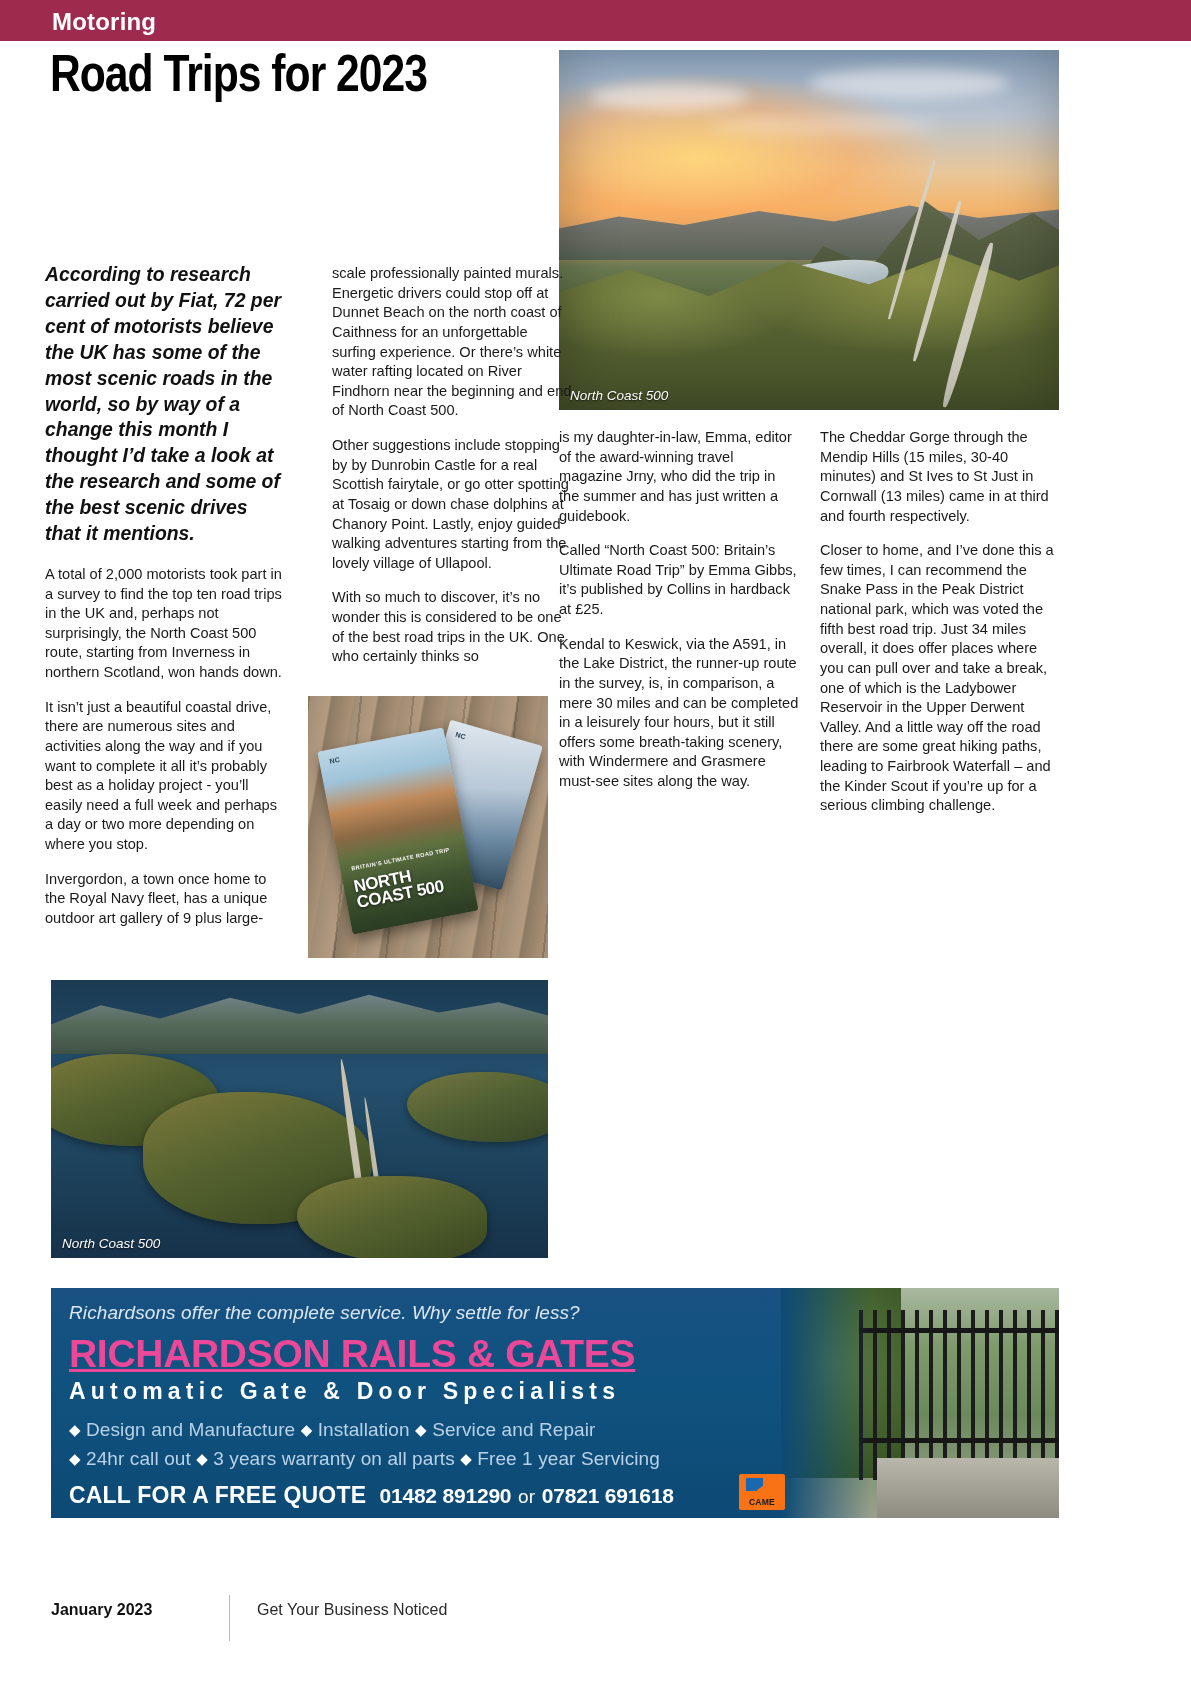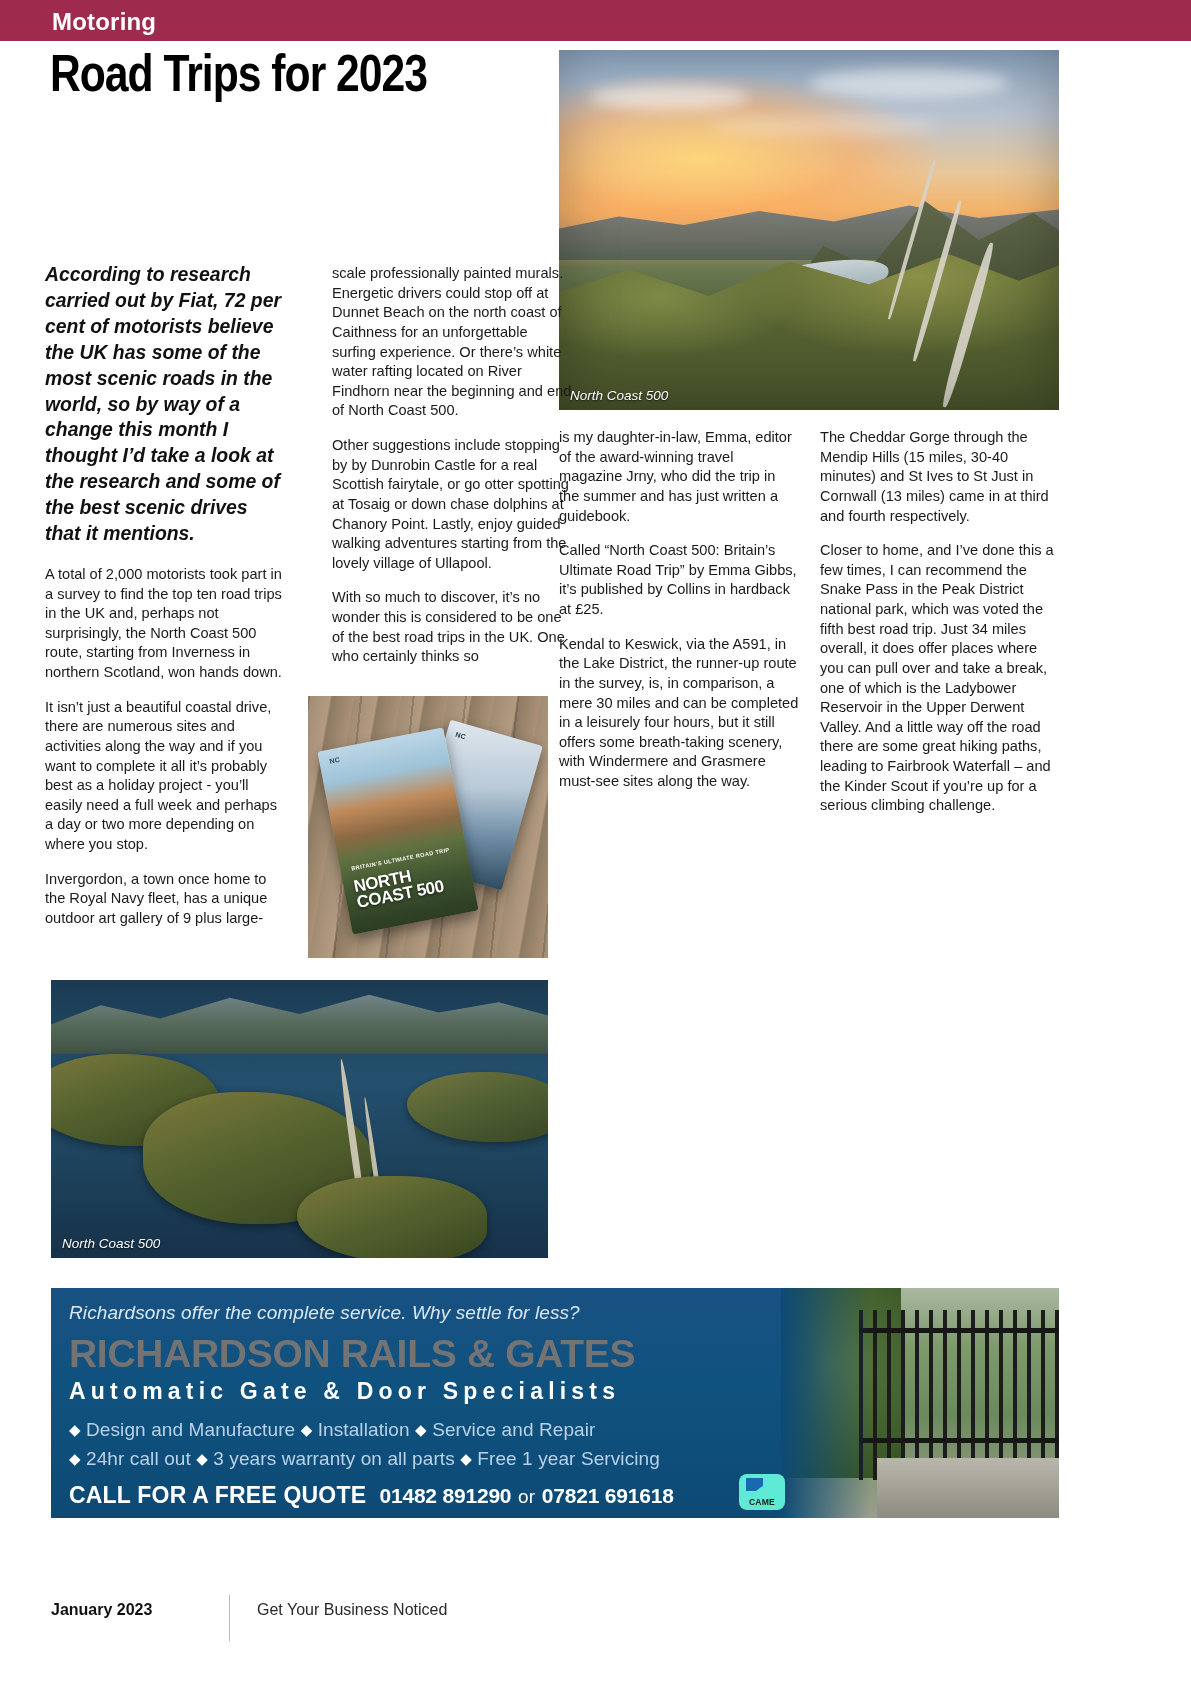--- a/index.html
+++ b/index.html
@@ -252,41 +252,41 @@
   }
   .ad-photo .path {
     position:absolute; left:96px; bottom:0; width:200px; height:60px;
     background: linear-gradient(180deg,#b9b6ab,#8e8b81);
   }
   .ad-tag {
     position:absolute; left:18px; top:14px; color:#dbe7f2;
     font-size:19px; font-style:italic; letter-spacing:.1px;
   }
   .ad-h1 {
-    position:absolute; left:18px; top:44px; color:#737373;
-    font-size:39px; font-weight:700; letter-spacing:-.3px;
+    position:absolute; left:18px; top:44px; color:#ec4899;
+    font-size:39px; font-weight:700; letter-spacing:-.3px;text-decoration:underline;
   }
   .ad-h2 {
     position:absolute; left:18px; top:90px; color:#ffffff;
     font-size:23px; font-weight:700; letter-spacing:5.2px;
   }
   .ad-bullets {
     position:absolute; left:18px; top:128px; color:#b9d2e8; font-size:19px;
     line-height:1.5; letter-spacing:.1px;
   }
   .ad-bullets .dia { color:#ffffff; font-size:15px; vertical-align:1px; }
   .ad-call {
     position:absolute; left:18px; top:194px; color:#ffffff;
     font-size:23px; font-weight:700; letter-spacing:.2px;
   }
   .ad-call .num { font-size:21px; letter-spacing:-.2px; }
   .ad-call .or { font-size:19px; font-weight:400; }
   .came-logo {
     position:absolute; left:688px; top:186px; width:46px; height:36px;
-    background:#5eead4; border-radius:8px;
+    background:#f97316; border-radius:2px;
   }
   .came-logo .mark {
     position:absolute; left:7px; top:4px; width:17px; height:13px;
     background:#1a69b0;
     clip-path: polygon(0 0, 100% 0, 100% 60%, 58% 100%, 0 100%);
   }
   .came-logo .txt {
     position:absolute; left:4px; bottom:3px; width:38px; text-align:center;
     font-size:8.6px; font-weight:700; color:#1a1a1a; letter-spacing:.2px;
   }

